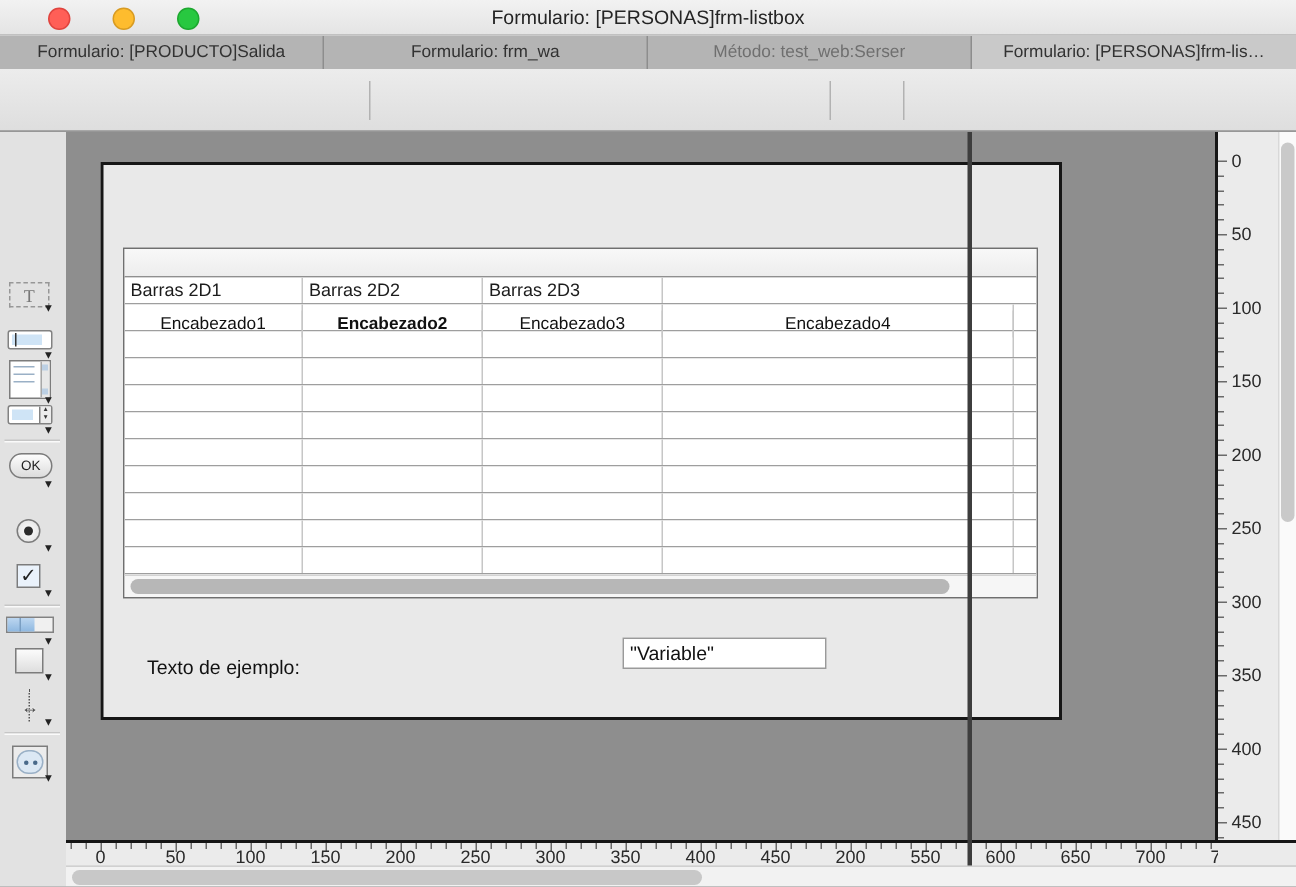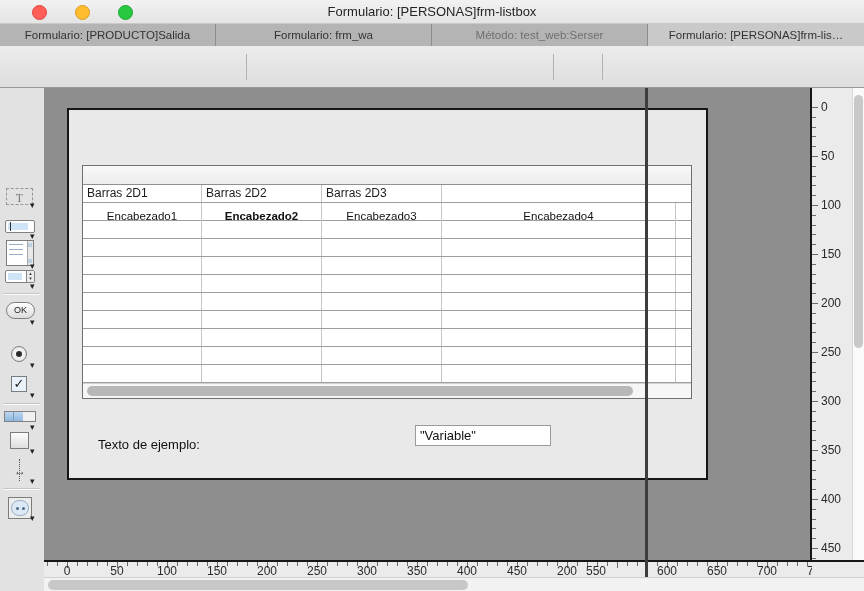--- a/index.html
+++ b/index.html
@@ -531,21 +531,21 @@
       <div class="hlabel" style="left: 73px;">50</div>
       <div class="hlabel" style="left: 123px;">100</div>
       <div class="hlabel" style="left: 173px;">150</div>
       <div class="hlabel" style="left: 223px;">200</div>
       <div class="hlabel" style="left: 273px;">250</div>
       <div class="hlabel" style="left: 323px;">300</div>
       <div class="hlabel" style="left: 373px;">350</div>
       <div class="hlabel" style="left: 423px;">400</div>
       <div class="hlabel" style="left: 473px;">450</div>
       <div class="hlabel" style="left: 523px;">200</div>
-      <div class="hlabel" style="left: 552px;">550</div>
+      <div class="hlabel" style="left: 573px;">550</div>
       <div class="hlabel" style="left: 623px;">600</div>
       <div class="hlabel" style="left: 673px;">650</div>
       <div class="hlabel" style="left: 723px;">700</div>
       <div class="hlabel" style="left: 773px;">750</div>
     </div>
   <div class="corner"></div>
   <div class="hscroll">
     <div class="hthumb"></div>
   </div>
 </div>

